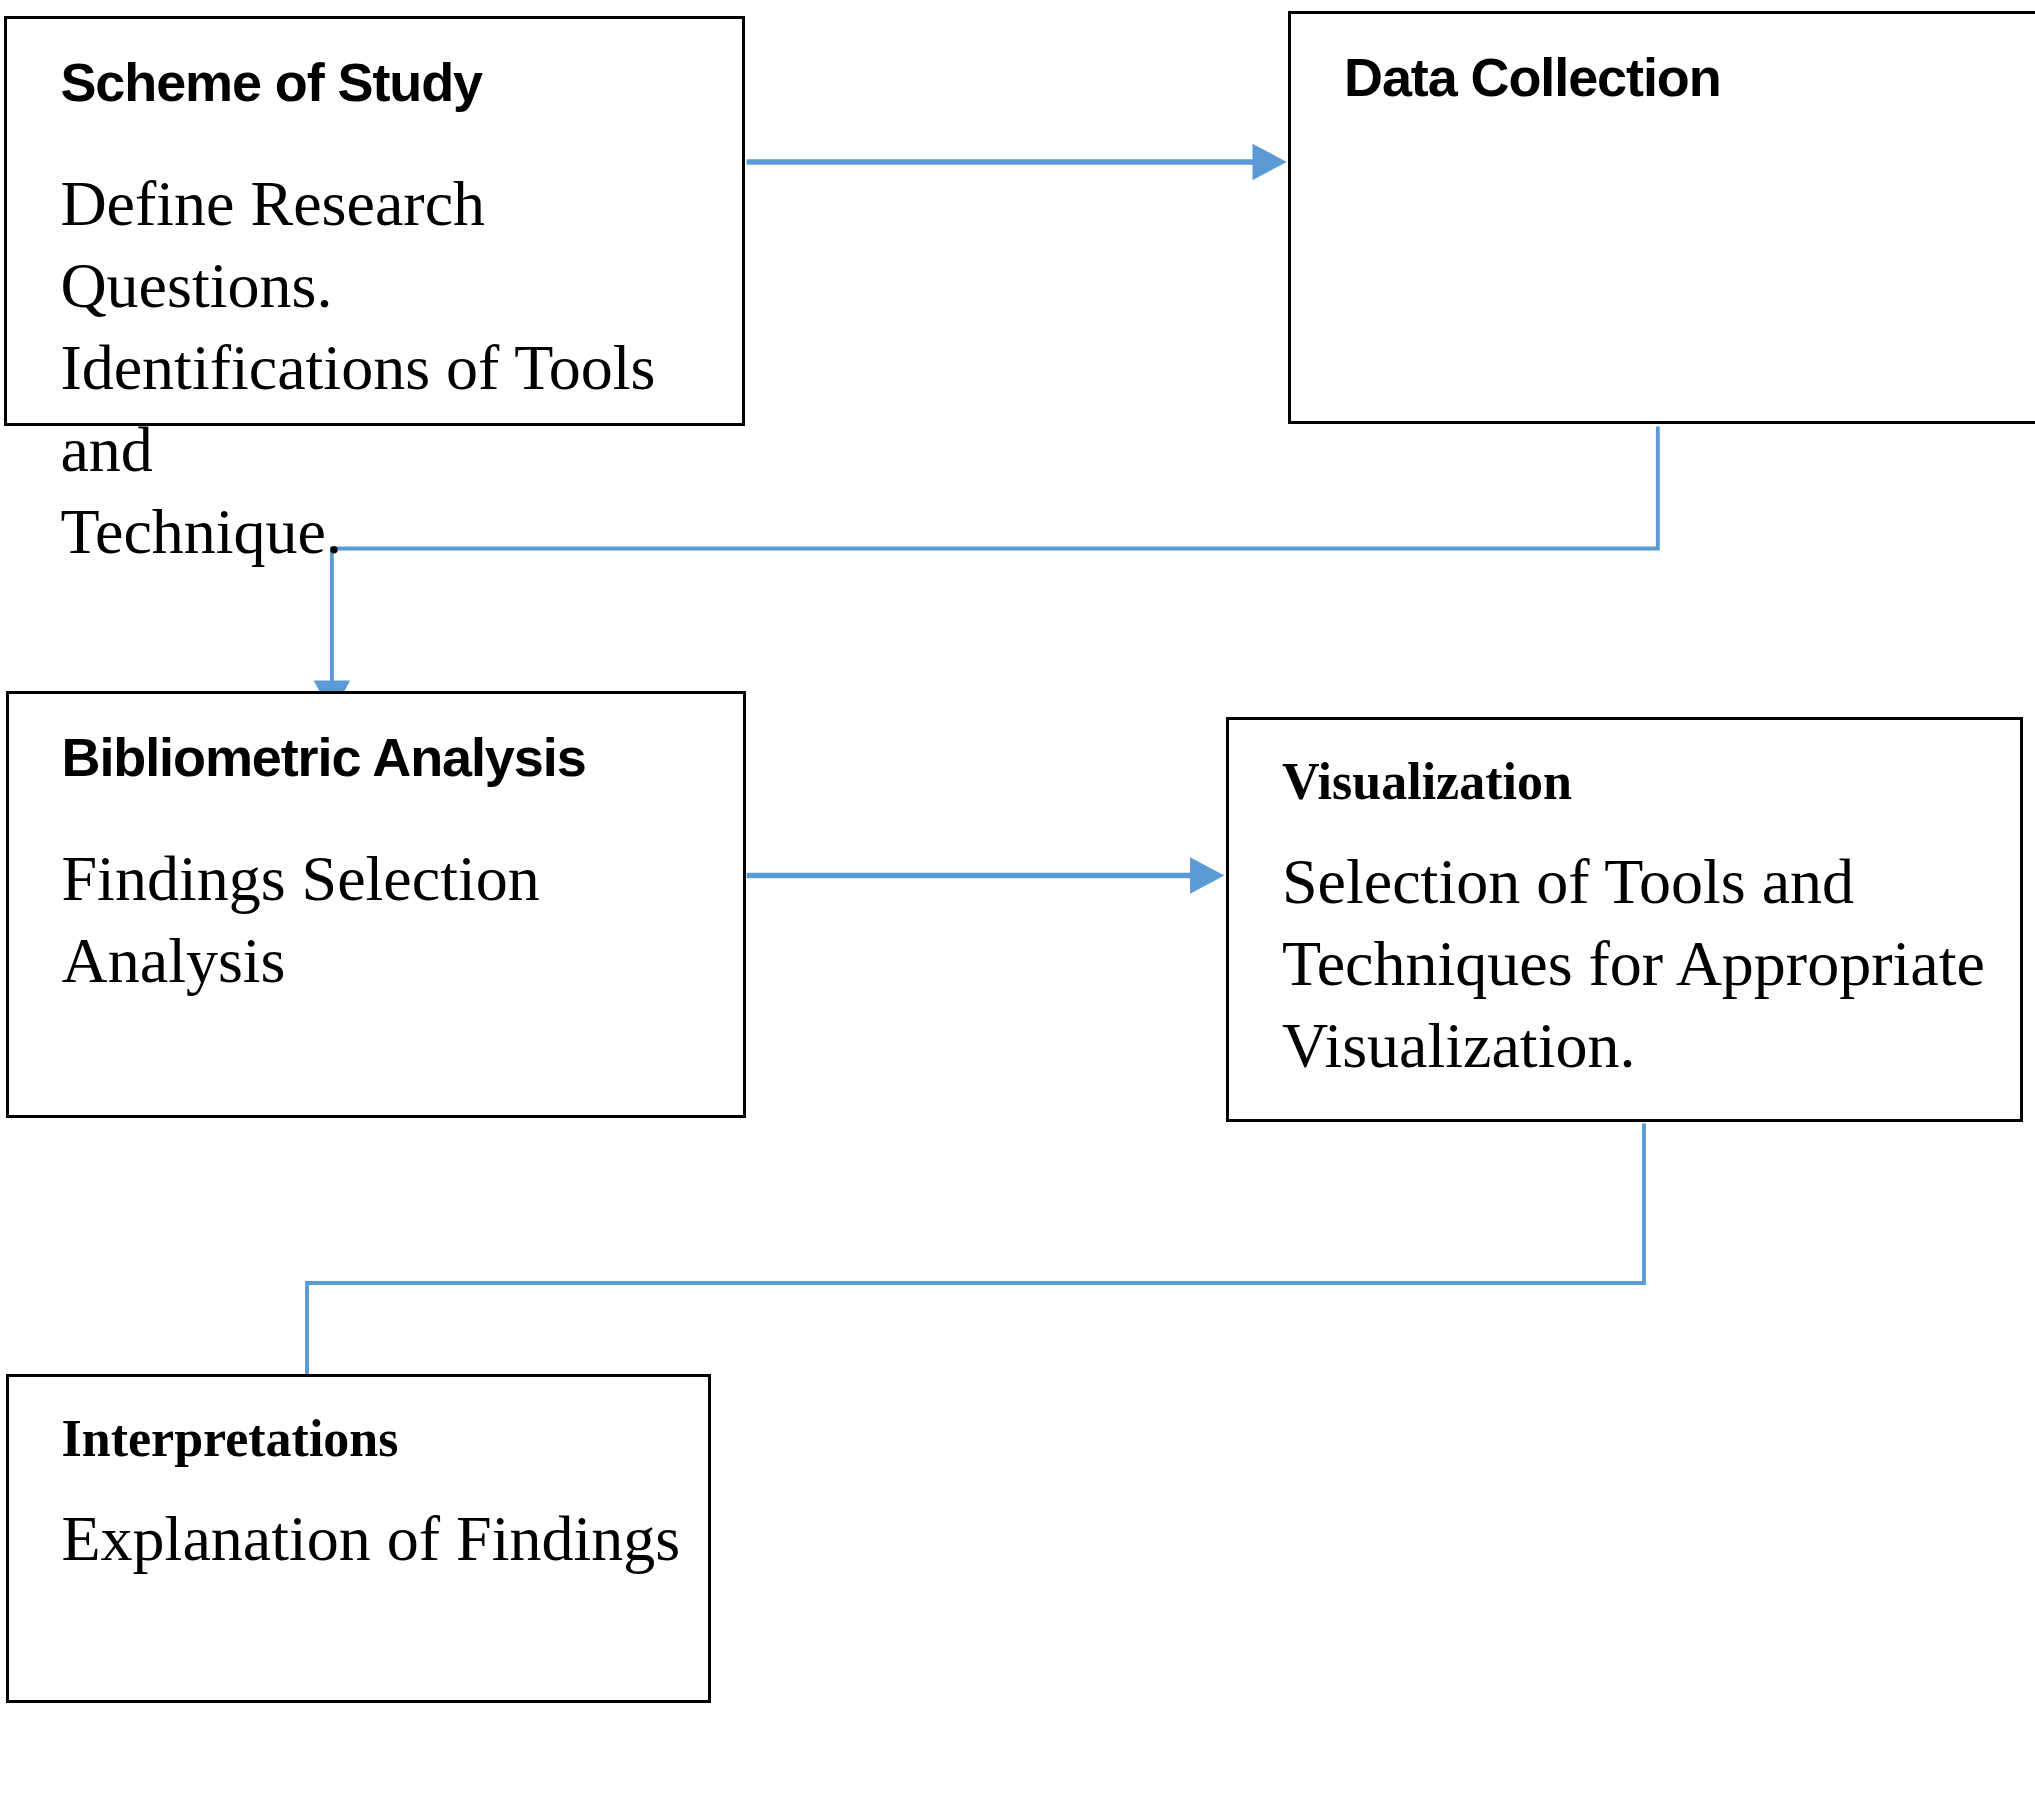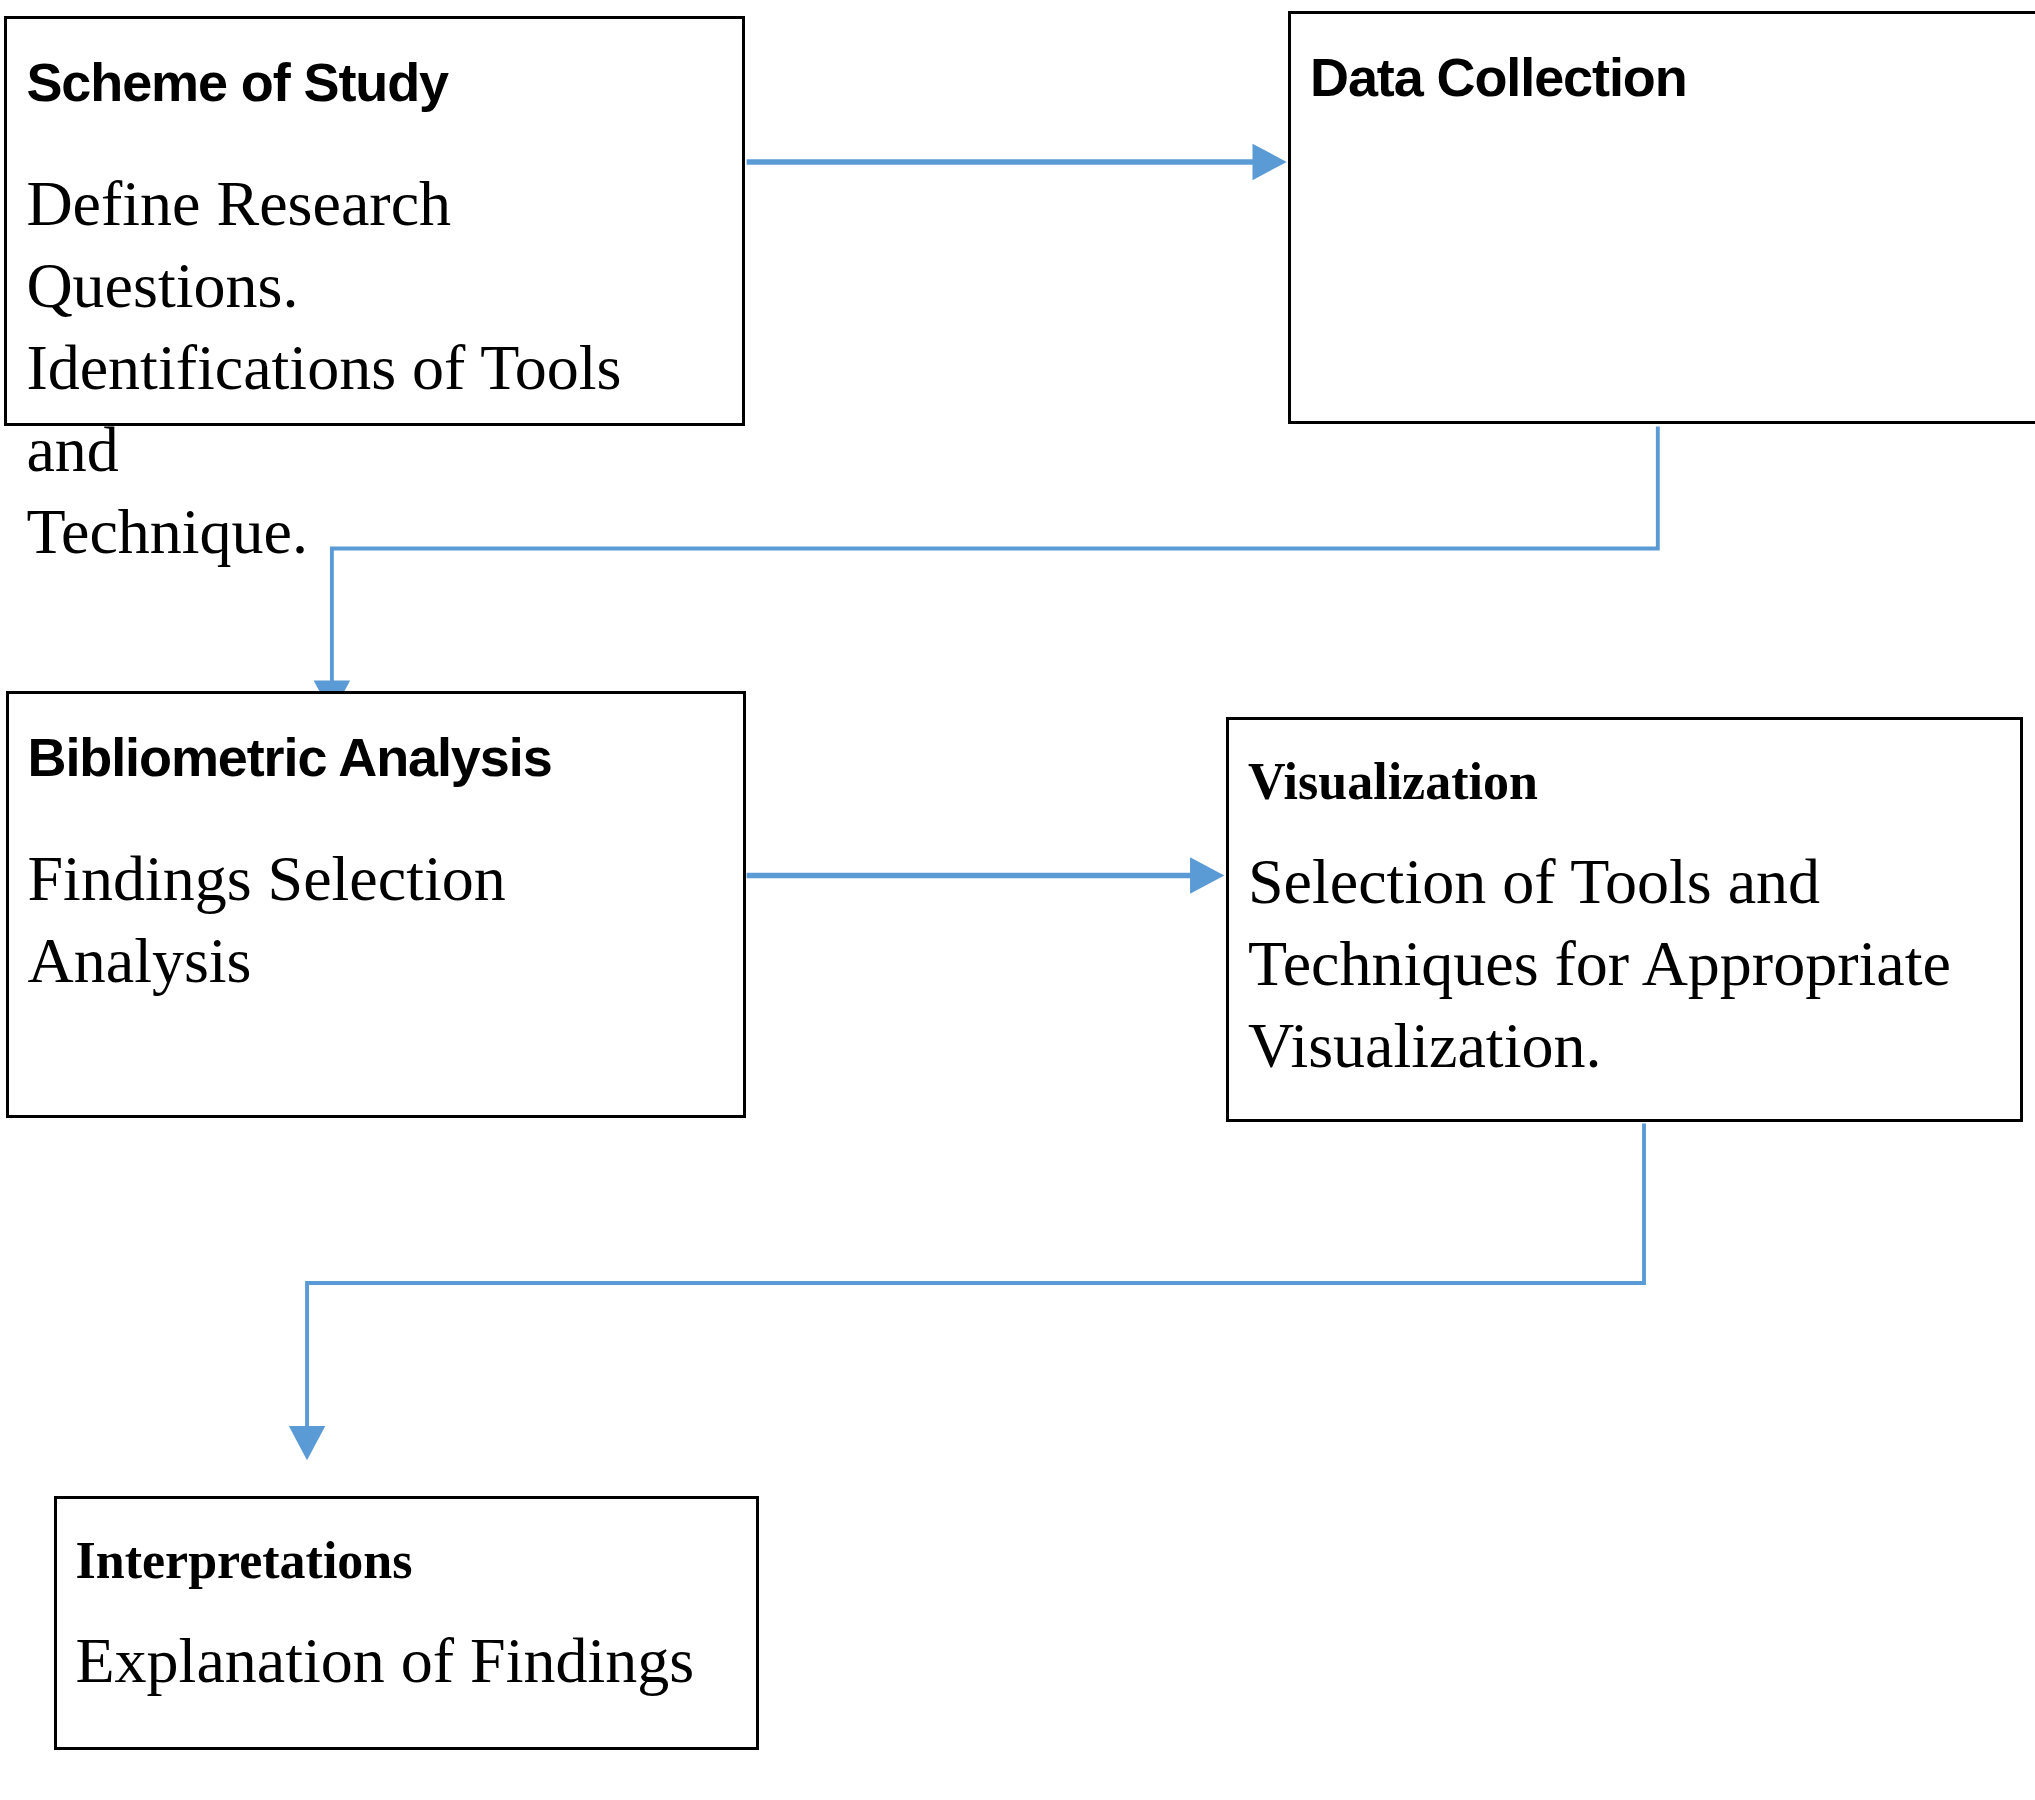--- a/index.html
+++ b/index.html
@@ -34,21 +34,21 @@
   }
   .head {
     fill: var(--arrow-color, #5B9BD5);
     stroke: none;
   }
   .node {
     position: absolute;
     box-sizing: border-box;
     border: 3.9px solid var(--border-color, #000000);
     background: #ffffff;
-    padding: 33px 22px 0 19px;
+    padding: 33px 22px 0 53px;
   }
   .node-title {
     font-family: "Liberation Sans", sans-serif;
     font-weight: bold;
     font-size: 54px;
     line-height: 1.12;
     letter-spacing: -1.1px;
     white-space: nowrap;
   }
   .node.serif .node-title {
@@ -64,21 +64,21 @@
     margin-top: 51px;
   }
   .node.serif .node-body {
     margin-top: 30px;
   }
   
   .node-scheme        { left: 4.4px;    top: 15.5px;   width: 741px; height: 410px; }
   .node-data          { left: 1288px; top: 11px;   width: 797px; height: 413px; }
   .node-bibliometric  { left: 5.5px;   top: 691px; width: 740px; height: 427px; }
   .node-visualization { left: 1226px; top: 717px; width: 797px; height: 405px; }
-  .node-interpret     { left: 5.5px;   top: 1496px; width: 705px; height: 254px; margin-left: 48px; }
+  .node-interpret     { left: 5.5px;   top: 1374px; width: 705px; height: 329px; }
 </style>
 </head>
 <body>
 
 <div class="canvas">
 
   <svg class="connectors" width="2035" height="1800" viewBox="0 0 3685 3259" xmlns="http://www.w3.org/2000/svg">
 
     <g>
       <path class="conn" d="M 1352 293 L 2272 293"></path>

